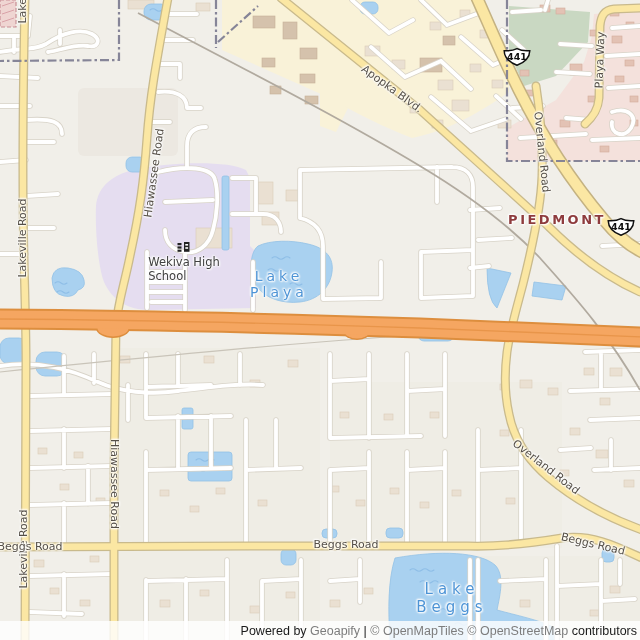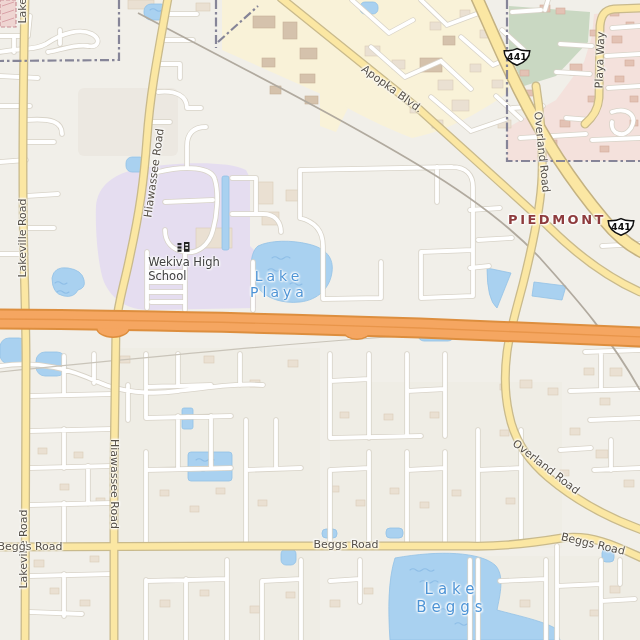--- a/index.html
+++ b/index.html
@@ -287,13 +287,14 @@
 
   <svg class="shield" style="left:517px;top:57px" viewBox="0 0 30 19">
     <path d="M15,1.2 C11.5,3 7,3.6 2.2,3.2 C2.3,9 4.8,13.8 15,17.8 C25.2,13.8 27.7,9 27.8,3.2 C23,3.6 18.5,3 15,1.2 Z" fill="#fff" stroke="#111" stroke-width="1.5"></path>
     <text x="15" y="12.5">441</text>
   </svg>
   <svg class="shield" style="left:621px;top:227px" viewBox="0 0 30 19">
     <path d="M15,1.2 C11.5,3 7,3.6 2.2,3.2 C2.3,9 4.8,13.8 15,17.8 C25.2,13.8 27.7,9 27.8,3.2 C23,3.6 18.5,3 15,1.2 Z" fill="#fff" stroke="#111" stroke-width="1.5"></path>
     <text x="15" y="12.5">441</text>
   </svg>
 
+  <div class="attribution"><span>Powered by </span><a>Geoapify</a><span> | </span><a>© OpenMapTiles </a><a>© OpenStreetMap </a><span>contributors</span></div>
 </div>
 
 </body></html>

